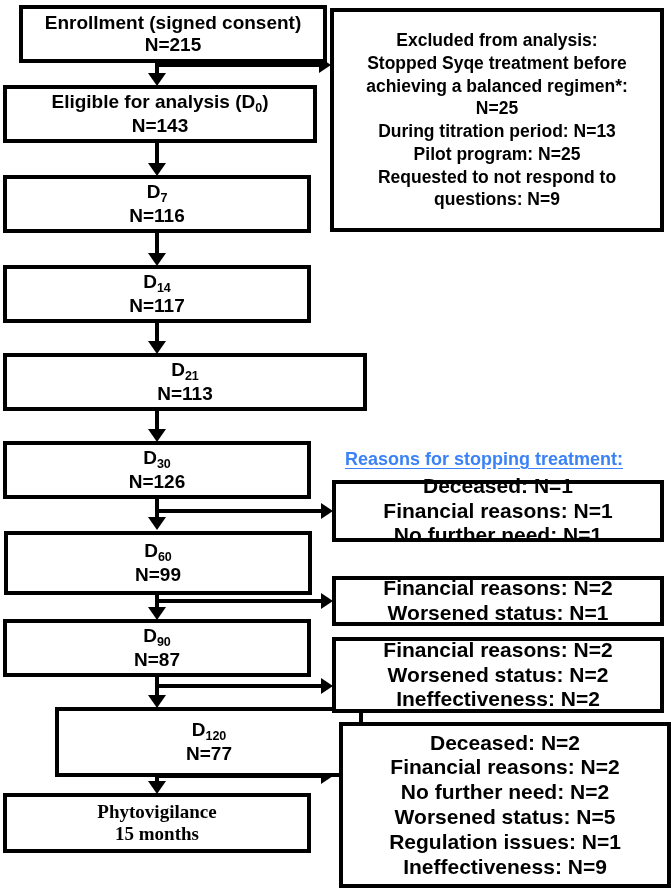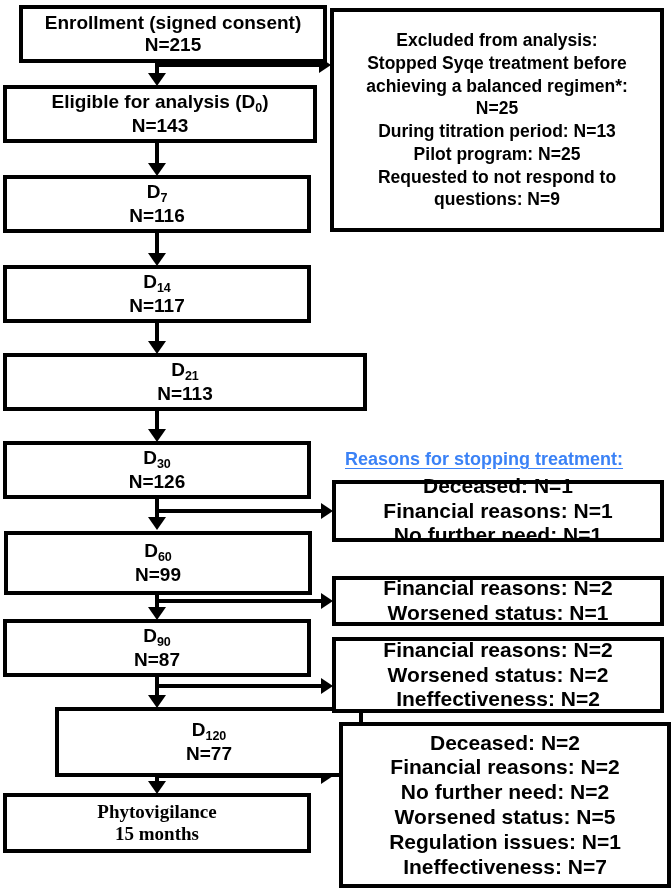--- a/index.html
+++ b/index.html
@@ -169,21 +169,21 @@
     <span class="line">Worsened status: N=2</span>
     <span class="line">Ineffectiveness: N=2</span>
   </div>
 
   <div class="box side-box" style="left:332px; top:722px; width:332px; height:166px;margin-left:7px;">
     <span class="line">Deceased: N=2</span>
     <span class="line">Financial reasons: N=2</span>
     <span class="line">No further need: N=2</span>
     <span class="line">Worsened status: N=5</span>
     <span class="line">Regulation issues: N=1</span>
-    <span class="line">Ineffectiveness: N=7</span>
+    <span class="line">Ineffectiveness: N=9</span>
   </div>
 
   <div class="vline" style="left:155px; top:63px; height:15px;"></div>
   <div class="arrow-down" style="left:148px; top:73px;"></div>
 
   <div class="hline" style="left:157px; top:63px; width:168px;"></div>
   <div class="arrow-right" style="left:319px; top:57px;"></div>
 
   <div class="vline" style="left:155px; top:143px; height:24px;"></div>
   <div class="arrow-down" style="left:148px; top:163px;"></div>

